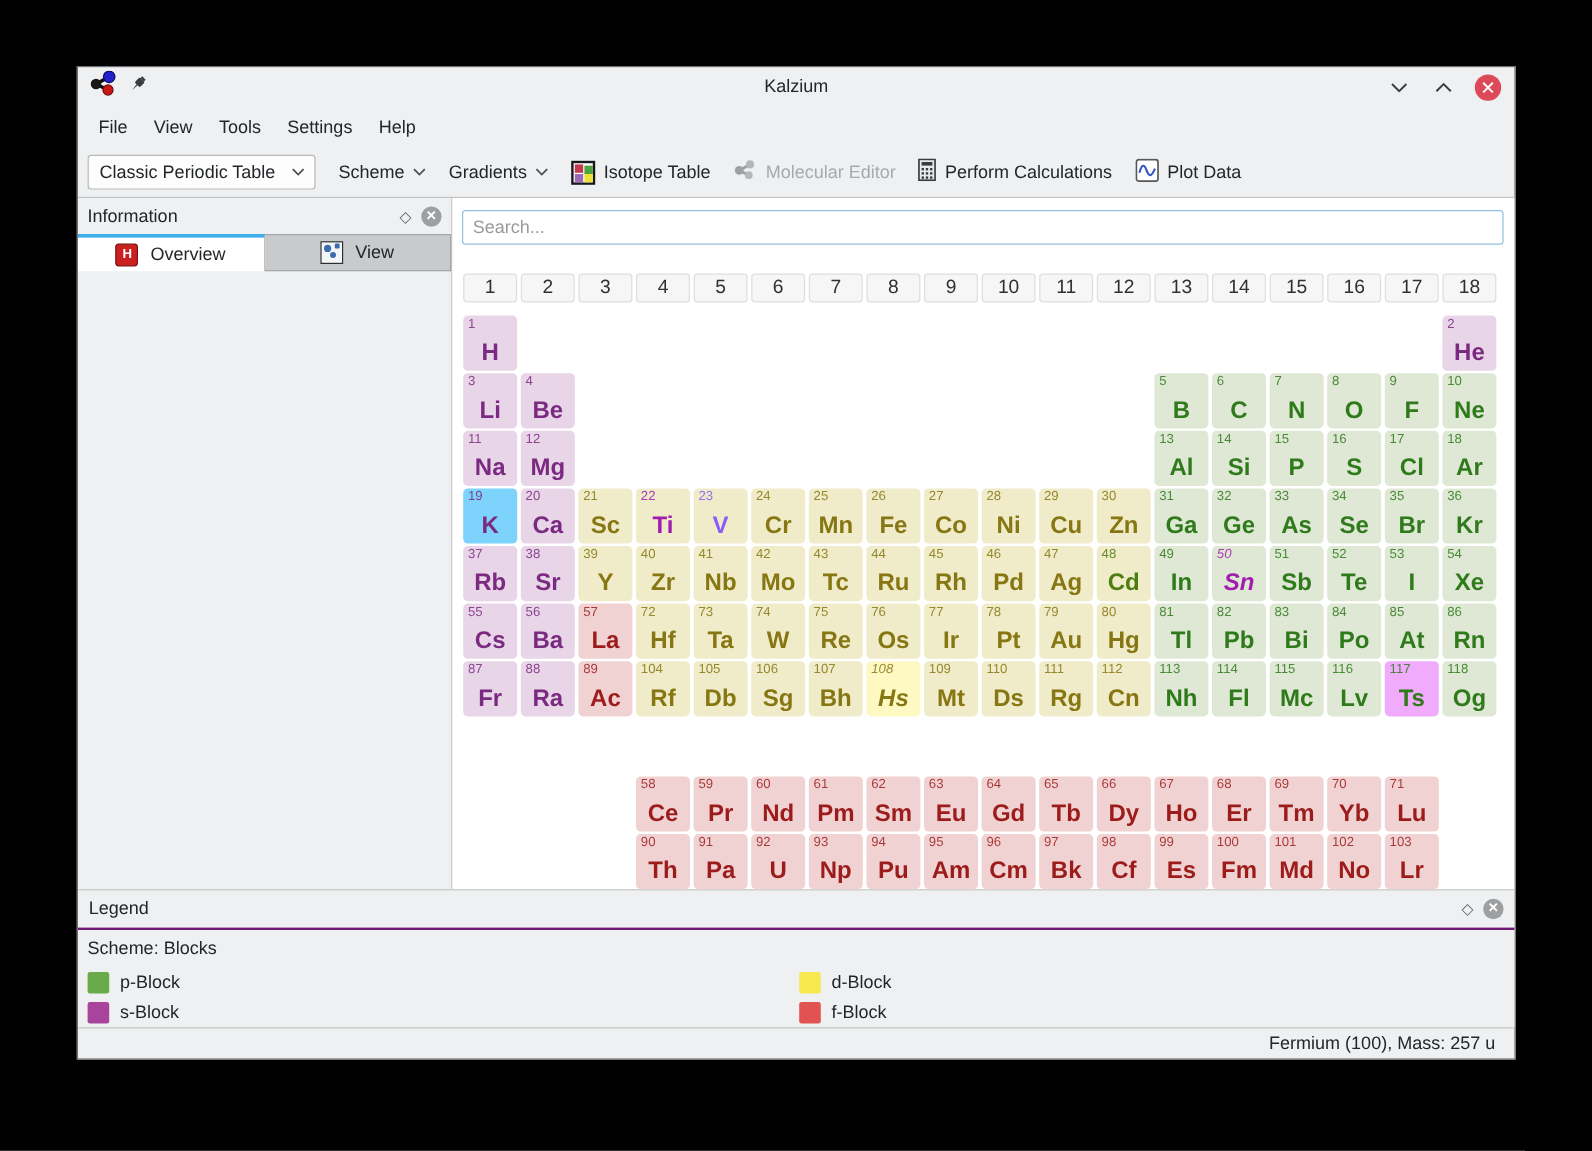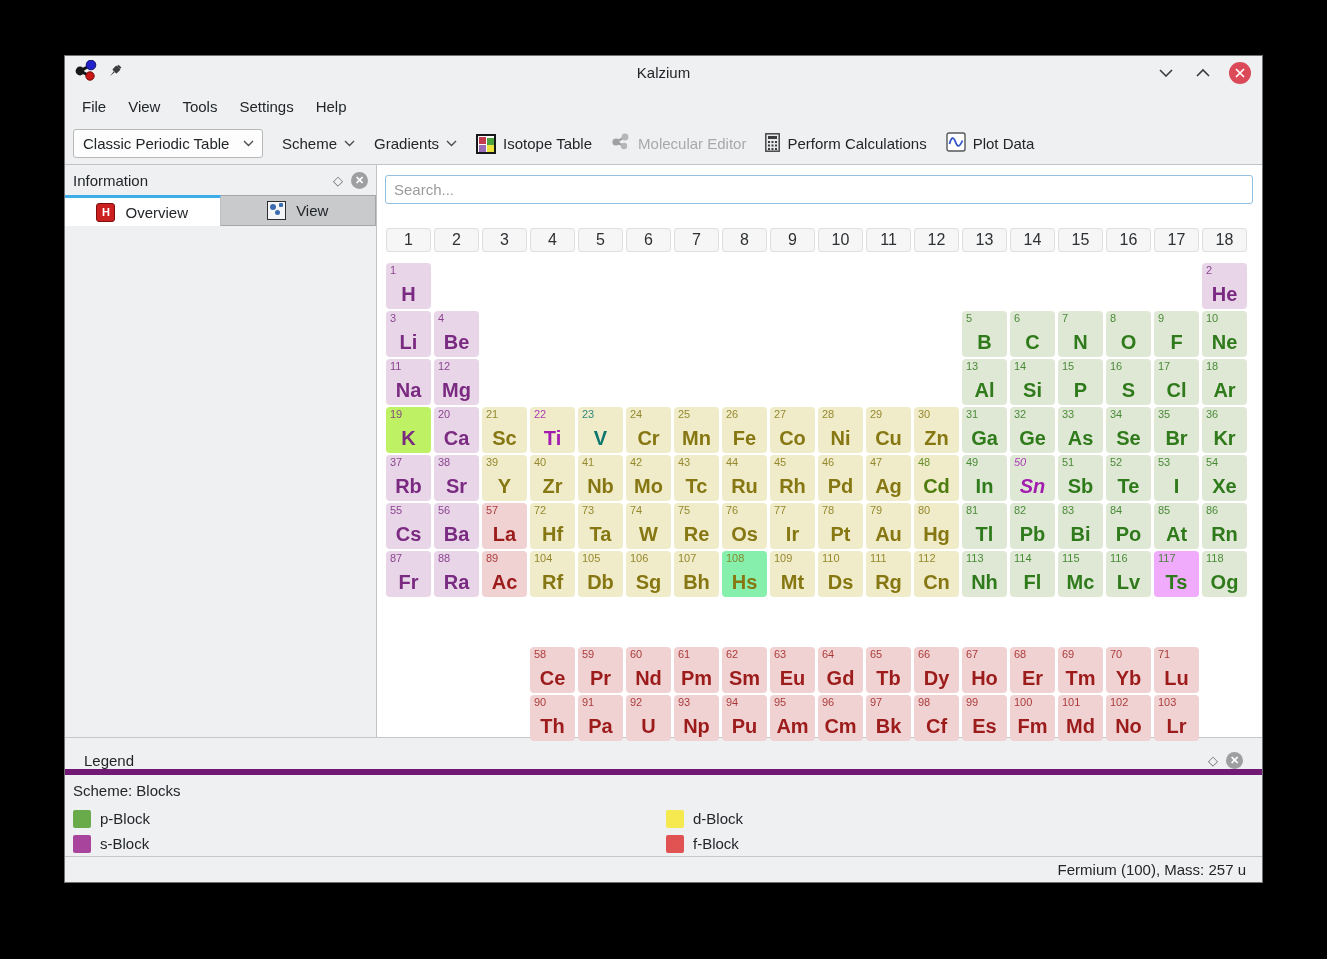--- a/index.html
+++ b/index.html
@@ -63,21 +63,21 @@
   .table-wrap{padding:24px 0 0 9px;}
   .group-row{display:grid;grid-template-columns:repeat(18,45px);gap:3px;margin-bottom:11px;}
   .ghead{height:24px;background:#f6f6f7;border:1px solid #dddedf;border-radius:3px;box-sizing:border-box;
     display:flex;align-items:center;justify-content:center;font-size:16px;color:#2e3133;}
   .ptable{display:grid;grid-template-columns:repeat(18,45px);grid-template-rows:repeat(10,46px);gap:2px 3px;}
   .cell{border-radius:4px;position:relative;}
   .cell-num{position:absolute;top:1px;left:4px;font-size:11px;opacity:.85;}
   .cell-sym{position:absolute;bottom:3px;left:0;width:100%;text-align:center;font-size:20px;font-weight:bold;}
   
   .legend{flex:0 0 112px;border-top:1px solid #c6c7c8;background:#eff0f1;display:flex;flex-direction:column;}
-  .legend-header{height:31px;flex:0 0 31px;display:flex;align-items:flex-end;padding:0 19px;font-size:15px;border-bottom:6px solid #701a75;}
+  .legend-header{height:31px;flex:0 0 31px;display:flex;align-items:center;padding:0 9px;font-size:15px;border-bottom:2px solid #701a75;}
   .legend-body{padding:5px 8px 0 8px;}
   .legend-scheme{font-size:15px;margin:2px 0 7px 0;}
   .legend-items{display:grid;grid-auto-flow:column;grid-template-rows:repeat(2,25px);grid-template-columns:593px auto;}
   .legend-item{display:flex;align-items:center;gap:9px;}
   .swatch{width:18px;height:18px;border-radius:2px;flex:0 0 18px;}
   .legend-label{font-size:15px;}
   
   .statusbar{flex:0 0 25px;border-top:1px solid #c6c7c8;display:flex;align-items:center;justify-content:flex-end;
     padding-right:16px;font-size:15px;}
 </style>
@@ -323,37 +323,37 @@
               <span class="cell-sym">S</span>
             </div>
             <div class="cell" style="grid-area: 3 / 17; background: rgb(223, 232, 213); color: rgb(47, 122, 27);">
               <span class="cell-num">17</span>
               <span class="cell-sym">Cl</span>
             </div>
             <div class="cell" style="grid-area: 3 / 18; background: rgb(223, 232, 213); color: rgb(47, 122, 27);">
               <span class="cell-num">18</span>
               <span class="cell-sym">Ar</span>
             </div>
-            <div class="cell" style="grid-area: 4 / 1; background: #bef264; color: rgb(123, 42, 129);">
+            <div class="cell" style="grid-area: 4 / 1; background: #7dd3fc; color: rgb(123, 42, 129);">
               <span class="cell-num">19</span>
               <span class="cell-sym">K</span>
             </div>
             <div class="cell" style="grid-area: 4 / 2; background: rgb(232, 214, 232); color: rgb(123, 42, 129);">
               <span class="cell-num">20</span>
               <span class="cell-sym">Ca</span>
             </div>
             <div class="cell" style="grid-area: 4 / 3; background: rgb(240, 236, 201); color: rgb(134, 119, 19);">
               <span class="cell-num">21</span>
               <span class="cell-sym">Sc</span>
             </div>
             <div class="cell" style="grid-area: 4 / 4; background: rgb(240, 236, 201); color: #a21caf;">
               <span class="cell-num">22</span>
               <span class="cell-sym">Ti</span>
             </div>
-            <div class="cell" style="grid-area: 4 / 5; background: rgb(240, 236, 201); color: #0f766e; text-decoration: underline;">
+            <div class="cell" style="grid-area: 4 / 5; background: rgb(240, 236, 201); color: #8b5cf6; text-decoration: underline;">
               <span class="cell-num">23</span>
               <span class="cell-sym">V</span>
             </div>
             <div class="cell" style="grid-area: 4 / 6; background: rgb(240, 236, 201); color: rgb(134, 119, 19);">
               <span class="cell-num">24</span>
               <span class="cell-sym">Cr</span>
             </div>
             <div class="cell" style="grid-area: 4 / 7; background: rgb(240, 236, 201); color: rgb(134, 119, 19);">
               <span class="cell-num">25</span>
               <span class="cell-sym">Mn</span>
@@ -567,21 +567,21 @@
               <span class="cell-sym">Db</span>
             </div>
             <div class="cell" style="grid-area: 7 / 6; background: rgb(240, 236, 201); color: rgb(134, 119, 19);">
               <span class="cell-num">106</span>
               <span class="cell-sym">Sg</span>
             </div>
             <div class="cell" style="grid-area: 7 / 7; background: rgb(240, 236, 201); color: rgb(134, 119, 19);">
               <span class="cell-num">107</span>
               <span class="cell-sym">Bh</span>
             </div>
-            <div class="cell" style="grid-area: 7 / 8; background: #86efac; color: rgb(134, 119, 19);">
+            <div class="cell" style="grid-area: 7 / 8; background: #fef9c3; color: rgb(134, 119, 19); font-style: italic;">
               <span class="cell-num">108</span>
               <span class="cell-sym">Hs</span>
             </div>
             <div class="cell" style="grid-area: 7 / 9; background: rgb(240, 236, 201); color: rgb(134, 119, 19);">
               <span class="cell-num">109</span>
               <span class="cell-sym">Mt</span>
             </div>
             <div class="cell" style="grid-area: 7 / 10; background: rgb(240, 236, 201); color: rgb(134, 119, 19);">
               <span class="cell-num">110</span>
               <span class="cell-sym">Ds</span>

